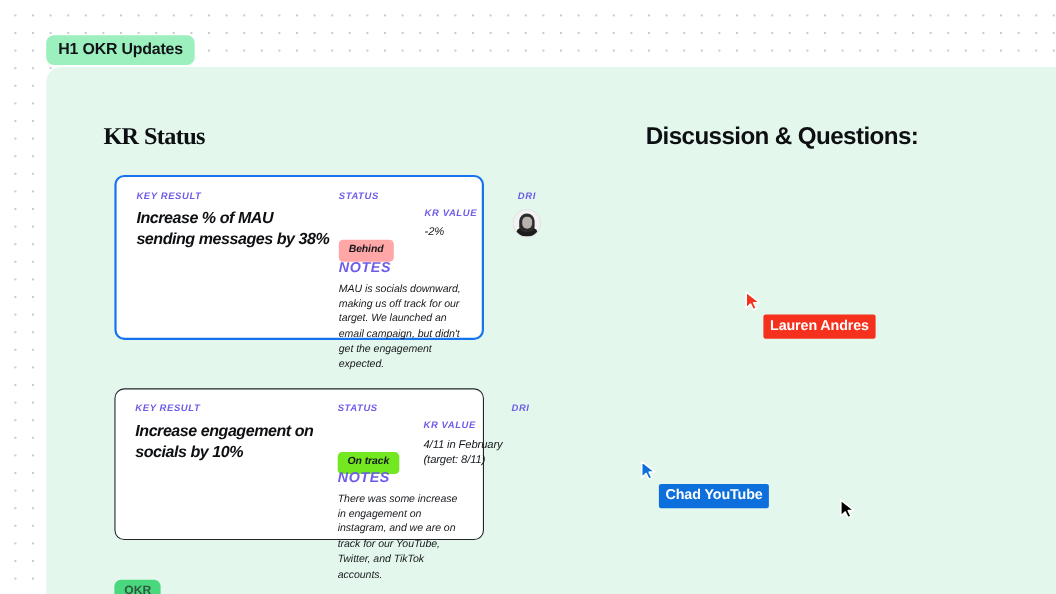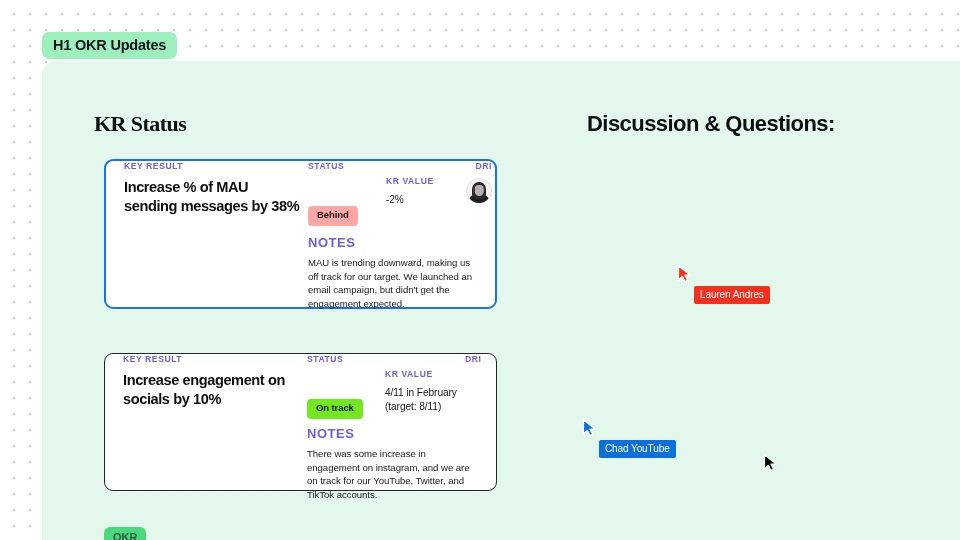--- a/index.html
+++ b/index.html
@@ -51,44 +51,45 @@
     color:#0d0f12;
     white-space:nowrap;
   }
   #kr-status-heading   { left:52px;  top:50px;font-family:Liberation Serif, serif; }
   #discussion-heading  { left:545px; top:50px; }
 
   
   .kr-card {
     position:absolute;
     left:62px;
-    width:393px;
+    width:336px;
     background:#ffffff;
     border-radius:9px;
-    padding:0 18px 14px 18px;
+    padding:12px 18px 14px 18px;
+    font-style:italic;
   }
   .kr-card.selected {
     border:2.5px solid #1573f0;
     top:98px;
     height:150px;
   }
   .kr-card.plain {
     border:1.6px solid #22262b;
     top:292px;
     height:138px;
   }
 
   .card-grid {
     display:flex;
     height:100%;
   }
   .col-left   { width:184px; flex:0 0 184px; padding-right:8px; }
   .col-status { width:78px;  flex:0 0 78px; }
   .col-value  { width:80px;  flex:0 0 80px;margin-top:15px; }
-  .col-dri    { flex:1 1 auto; text-align:right; }
+  .col-dri    { flex:1 1 auto; text-align:center; }
 
   .col-head {
     font-size:8.6px;
     font-weight:700;
     letter-spacing:0.55px;
     color:#6c5ce7;
     text-transform:uppercase;
     margin-bottom:7px;
     white-space:nowrap;
   }
@@ -194,22 +195,22 @@
     border-radius:6px;
     opacity:0.85;
     white-space:nowrap;
   }
 
   
   .cursor-group { position:absolute; }
   .cursor-arrow { position:absolute; left:0; top:0; width:18px; height:20px; }
   .cursor-label {
     position:absolute;
-    font-size:10px;
-    font-weight:400;
+    font-size:13px;
+    font-weight:700;
     letter-spacing:-0.1px;
     color:#ffffff;
     padding:2px 6px 3px 6px;
     border-radius:2px;
     white-space:nowrap;
     line-height:1.3;
   }
   #cursor-lauren       { left:676px; top:264px; }
   #cursor-lauren .cursor-label { left:18px; top:22px; background:#f5301c; }
   #cursor-chad         { left:581px; top:418px; }
@@ -248,21 +249,21 @@
           <div class="col-head dri-head">DRI</div>
           <span class="avatar">
             <span class="av-body"></span>
             <span class="av-hair"></span>
             <span class="av-face"></span>
           </span>
         </div>
       </div>
       <div class="notes-wrap">
         <div class="notes-head">NOTES</div>
-        <div class="notes-body">MAU is trending downward, making us off track for our target. We launched an email campaign, but didn't get the engagement expected.</div>
+        <div class="notes-body">MAU is socials downward, making us off track for our target. We launched an email campaign, but didn't get the engagement expected.</div>
       </div>
     </div>
 
     <div class="kr-card plain">
       <div class="card-grid">
         <div class="col-left">
           <div class="col-head">KEY RESULT</div>
           <div class="kr-title">Increase engagement on socials by 10%</div>
         </div>
         <div class="col-status">

